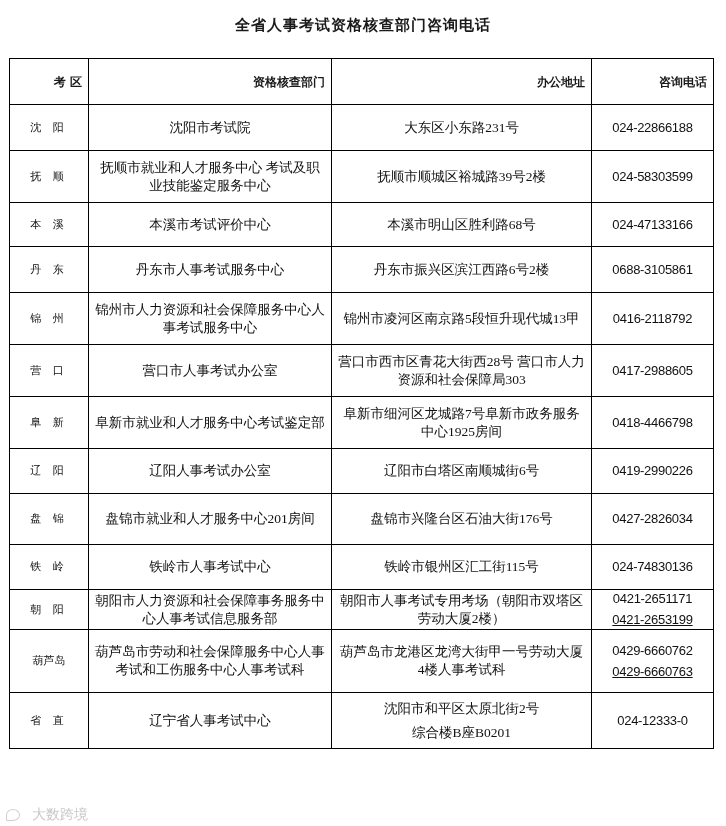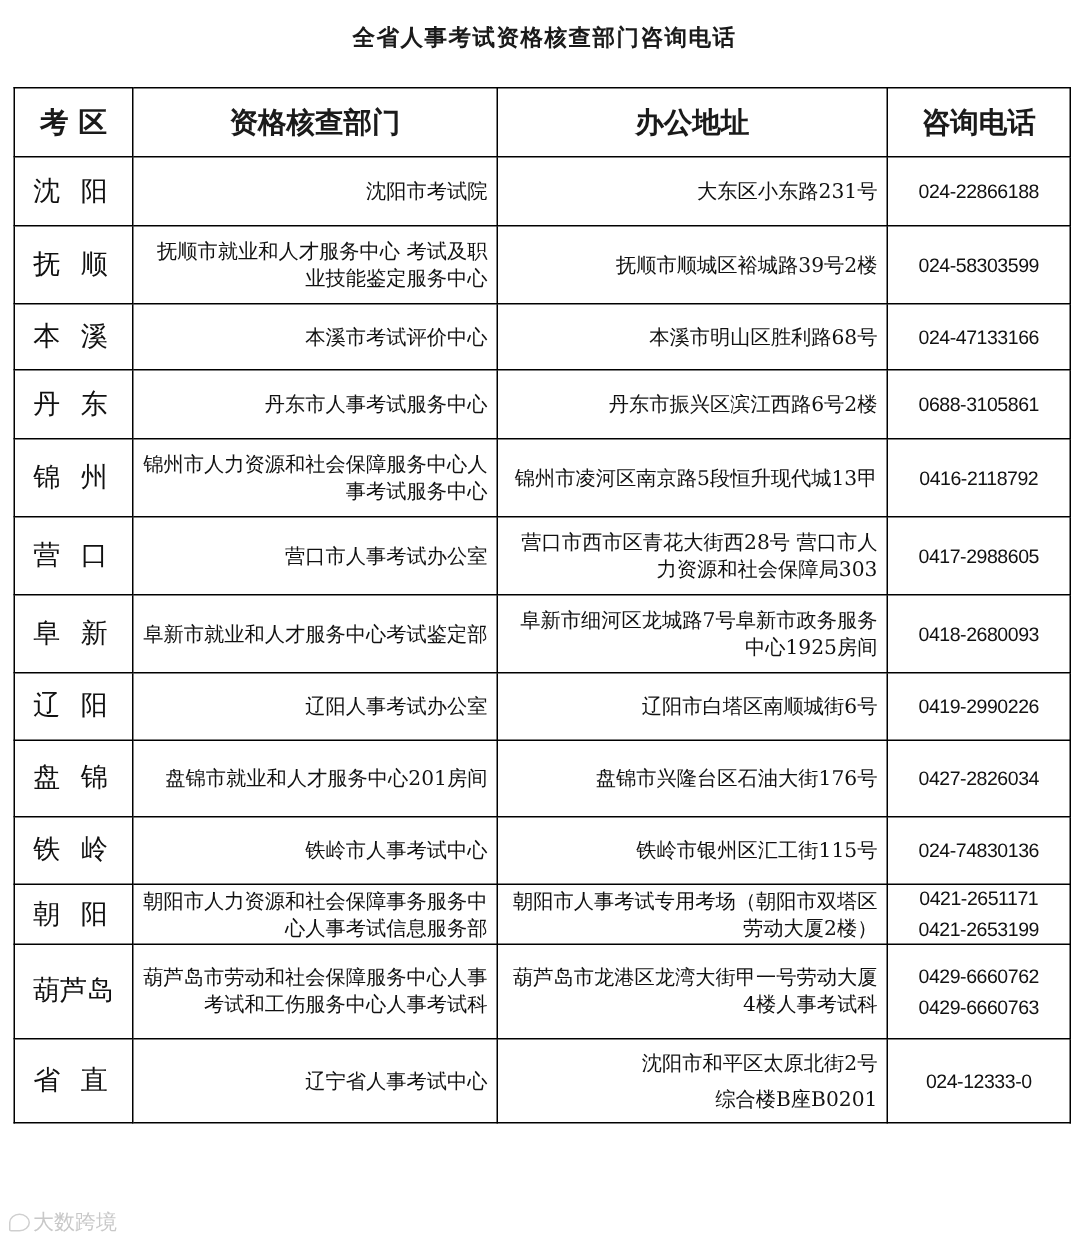--- a/index.html
+++ b/index.html
@@ -36,59 +36,60 @@
       font-size: 13.5px;
       line-height: 18px;
     }
     table.contact-table td, table.contact-table th {
       border: 1.5px solid #000000;
       padding: 0 6px;
       vertical-align: middle;
     }
     table.contact-table th {
       font-weight: bold;
-      font-size: 19px;
-      text-align: center;
+      font-size: 12px;
+      text-align: right;
       color: #1a1a1a;
     }
     col.c-region { width: 79px; }
     col.c-dept   { width: 243px; }
     col.c-addr   { width: 260px; }
     col.c-phone  { width: 122px; }
     td.region {
       text-align: center;
-      font-size: 18px;
+      font-size: 11px;
       letter-spacing: 4px;
     }
     td.region.wide { letter-spacing: 0; }
     td.dept, td.addr {
-      text-align: right;
+      text-align: center;
       padding-left: 6px;
       padding-right: 4px;
+      font-family: Liberation Serif, serif;
     }
     td.phone {
       text-align: center;
       font-family: "Liberation Sans Narrow", "Liberation Sans", sans-serif;
       font-size: 13px;
       letter-spacing: -0.3px;
     }
     .phone-line { display: block; }
-    .phone-line + .phone-line { margin-top: 3px; }
+    .phone-line + .phone-line { margin-top: 3px; text-decoration: underline; }
     .addr-line { display: block; }
     .addr-line + .addr-line { margin-top: 6px; }
     .watermark {
       position: absolute;
       left: 6px;
       top: 806px;
       font-size: 14px;
       color: #c8c8c8;
       font-family: "DejaVu Sans", sans-serif;
       display: flex;
       align-items: center;
-      gap: 2px;
+      gap: 12px;
     }
     .watermark .wm-icon {
       width: 14px;
       height: 12px;
       border: 1.5px solid #cfcfcf;
       border-radius: 50% 50% 50% 10%;
       box-sizing: border-box;
     }
   </style>
 </head>
@@ -158,21 +159,21 @@
         <td class="addr"><span class="">营口市西市区青花大街西28号 营口市人力资源和社会保障局303</span></td>
         <td class="phone">
           <span class="phone-line">0417-2988605</span>
         </td>
       </tr>
       <tr style="height: 52px;">
         <td class="region">阜 新</td>
         <td class="dept">阜新市就业和人才服务中心考试鉴定部</td>
         <td class="addr"><span class="">阜新市细河区龙城路7号阜新市政务服务中心1925房间</span></td>
         <td class="phone">
-          <span class="phone-line">0418-2680093</span>
+          <span class="phone-line">0418-4466798</span>
         </td>
       </tr>
       <tr style="height: 45px;">
         <td class="region">辽 阳</td>
         <td class="dept">辽阳人事考试办公室</td>
         <td class="addr"><span class="">辽阳市白塔区南顺城街6号</span></td>
         <td class="phone">
           <span class="phone-line">0419-2990226</span>
         </td>
       </tr>

